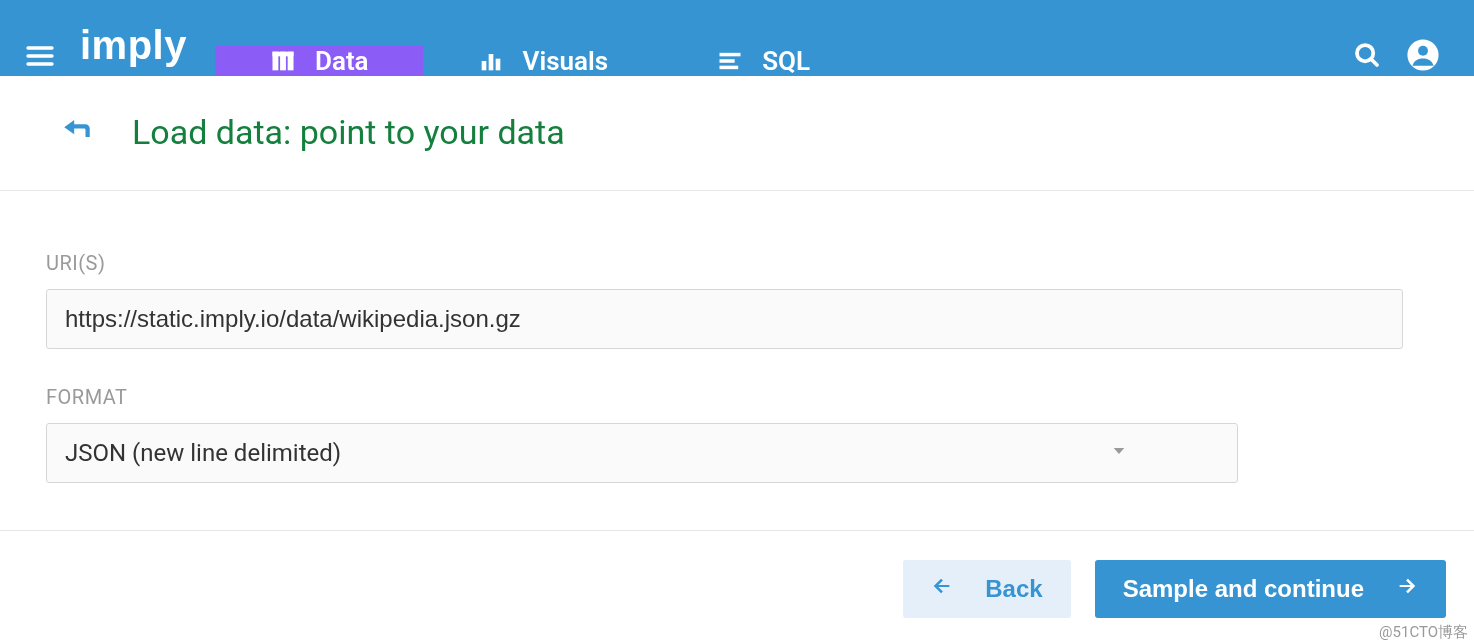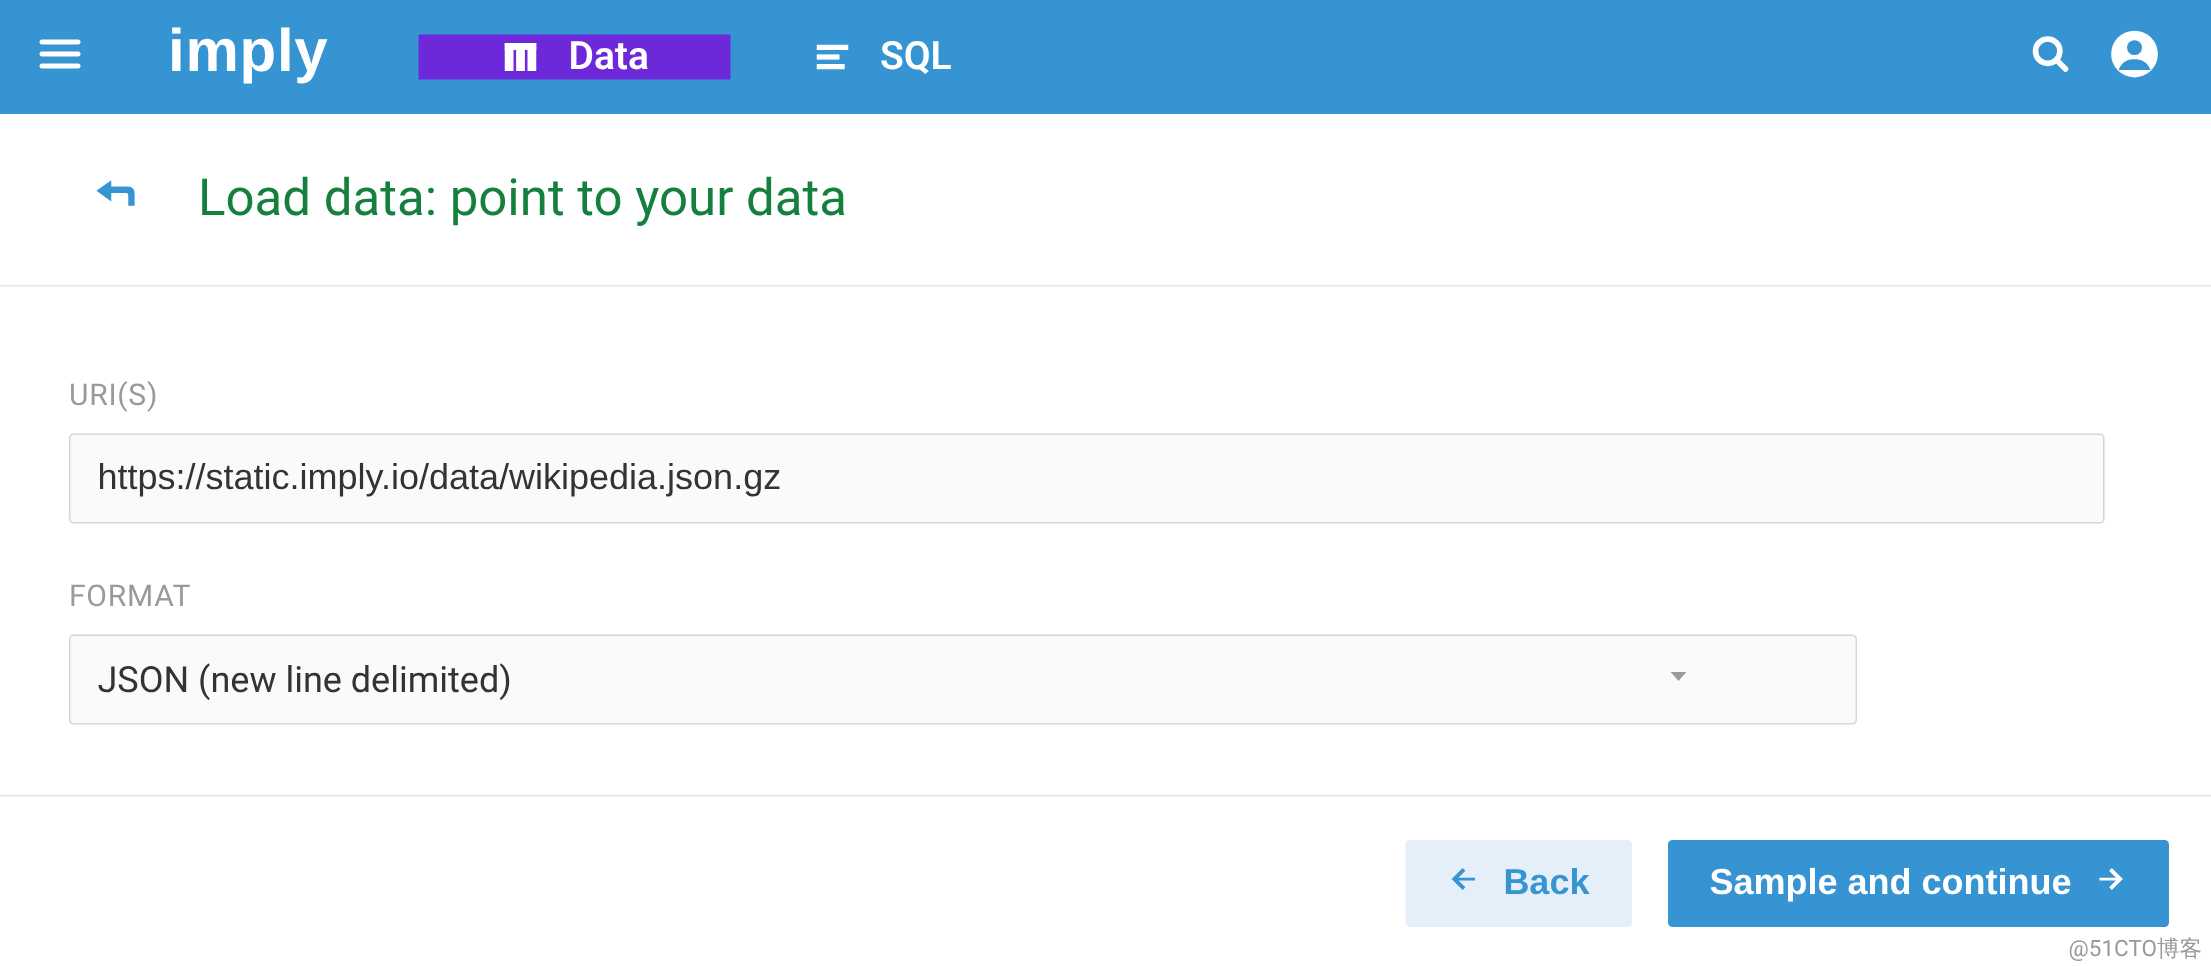--- a/index.html
+++ b/index.html
@@ -16,23 +16,22 @@
       height: 644px;
       overflow: hidden;
       position: relative;
     }
 
     
     .topbar {
       background: #3794d3;
       height: 76px;
       display: flex;
-      align-items: center;
+      align-items: flex-end;
       color: #ffffff;
-      gap: 32px;
     }
 
     .menu-button {
       width: 80px;
       display: flex;
       align-items: center;
       justify-content: center;
       cursor: pointer;
     }
 
@@ -57,21 +56,21 @@
       align-items: center;
       gap: 18px;
       padding: 0 54px;
       font-size: 26px;
       font-weight: 600;
       cursor: pointer;
       color: #ffffff;
     }
 
     .nav-tab.active {
-      background: #6d28d9;
+      background: #8b5cf6;
     }
 
     .nav-tab .tab-icon {
       display: inline-flex;
       align-items: center;
       justify-content: center;
     }
 
     .nav-right {
       display: flex;
@@ -183,21 +182,21 @@
       top: 560px;
       display: flex;
       align-items: center;
       gap: 24px;
     }
 
     .btn {
       display: inline-flex;
       align-items: center;
       justify-content: center;
-      gap: 15px;
+      gap: 32px;
       height: 58px;
       padding: 11px 28px;
       font-size: 24px;
       font-weight: 700;
       border-radius: 3px;
       cursor: pointer;
       border: none;
     }
 
     .btn-back {
@@ -241,20 +240,30 @@
         <svg width="28" height="28" viewBox="0 0 24 24" fill="currentColor">
           <rect x="3" y="4" width="5" height="16"></rect>
           <rect x="9.5" y="4" width="5" height="16"></rect>
           <rect x="16" y="4" width="5" height="16"></rect>
           <rect x="3" y="4" width="18" height="4"></rect>
         </svg>
       </span>
       <span>Data</span>
     </div>
 
+    <div class="nav-tab">
+      <span class="tab-icon">
+        <svg width="28" height="28" viewBox="0 0 24 24" fill="currentColor">
+          <rect x="4" y="12" width="4" height="8"></rect>
+          <rect x="10" y="6" width="4" height="14"></rect>
+          <rect x="16" y="10" width="4" height="10"></rect>
+        </svg>
+      </span>
+      <span>Visuals</span>
+    </div>
 
     <div class="nav-tab">
       <span class="tab-icon">
         <svg width="28" height="28" viewBox="0 0 24 24" fill="currentColor">
           <rect x="3" y="5" width="18" height="3"></rect>
           <rect x="3" y="10.5" width="13" height="3"></rect>
           <rect x="3" y="16" width="16" height="3"></rect>
         </svg>
       </span>
       <span>SQL</span>

